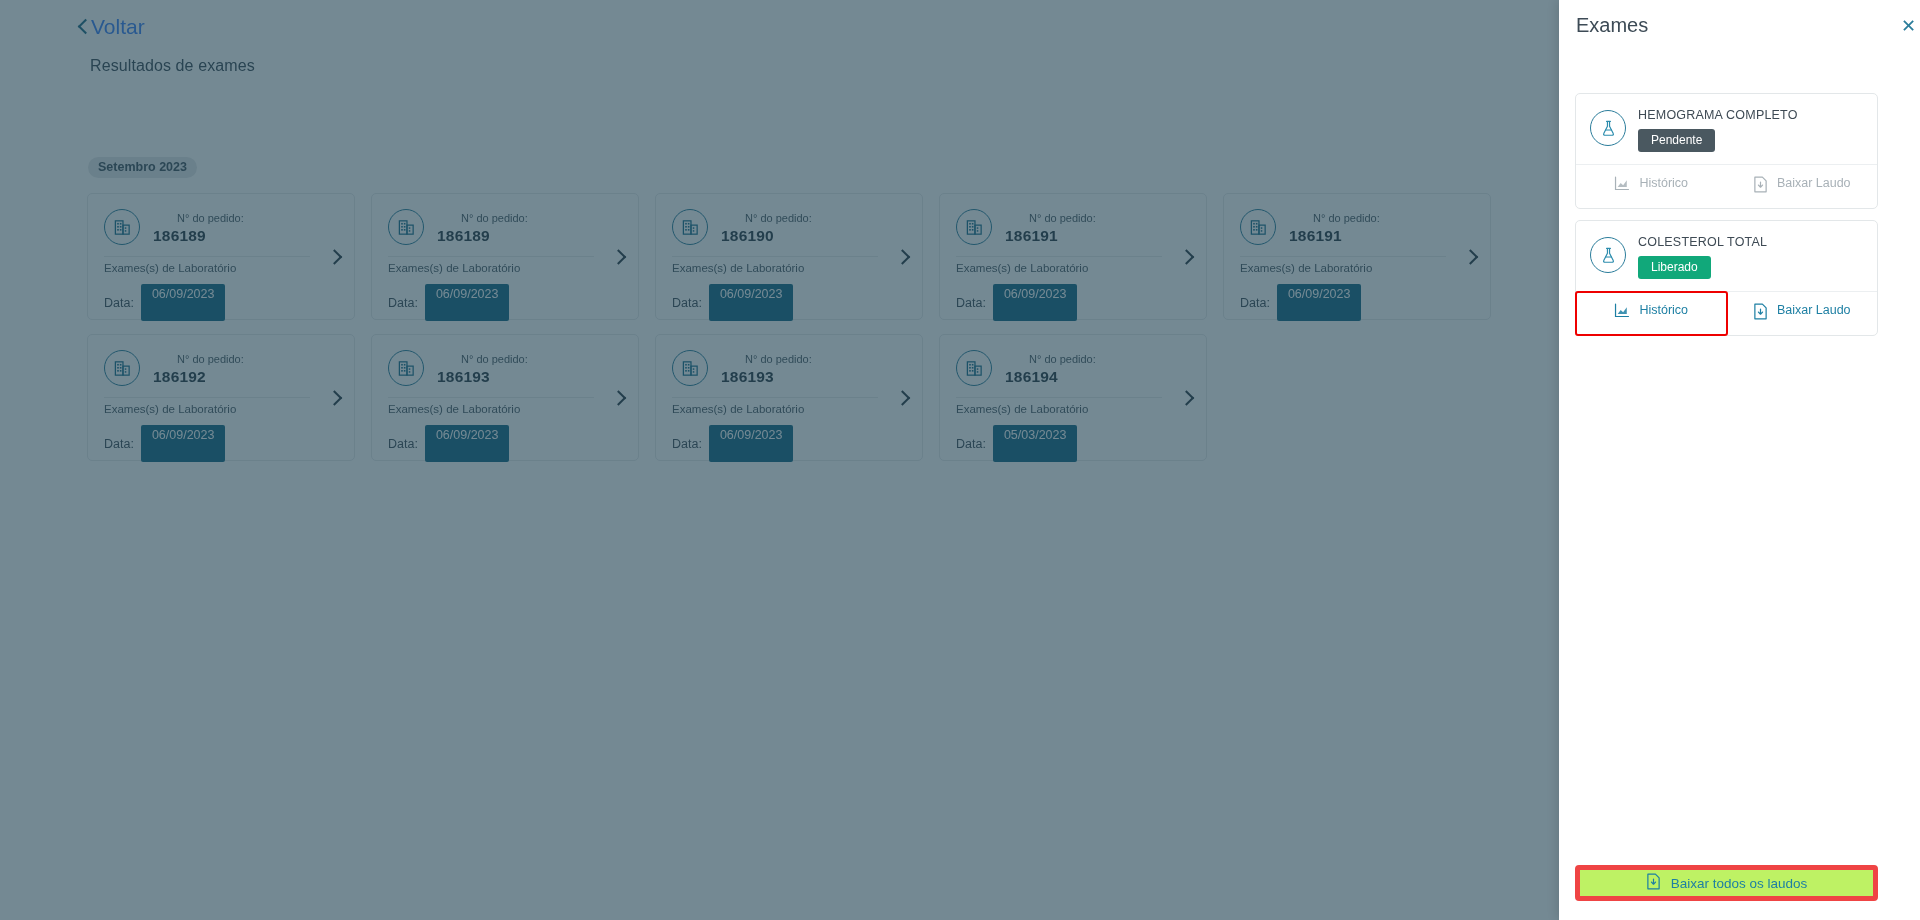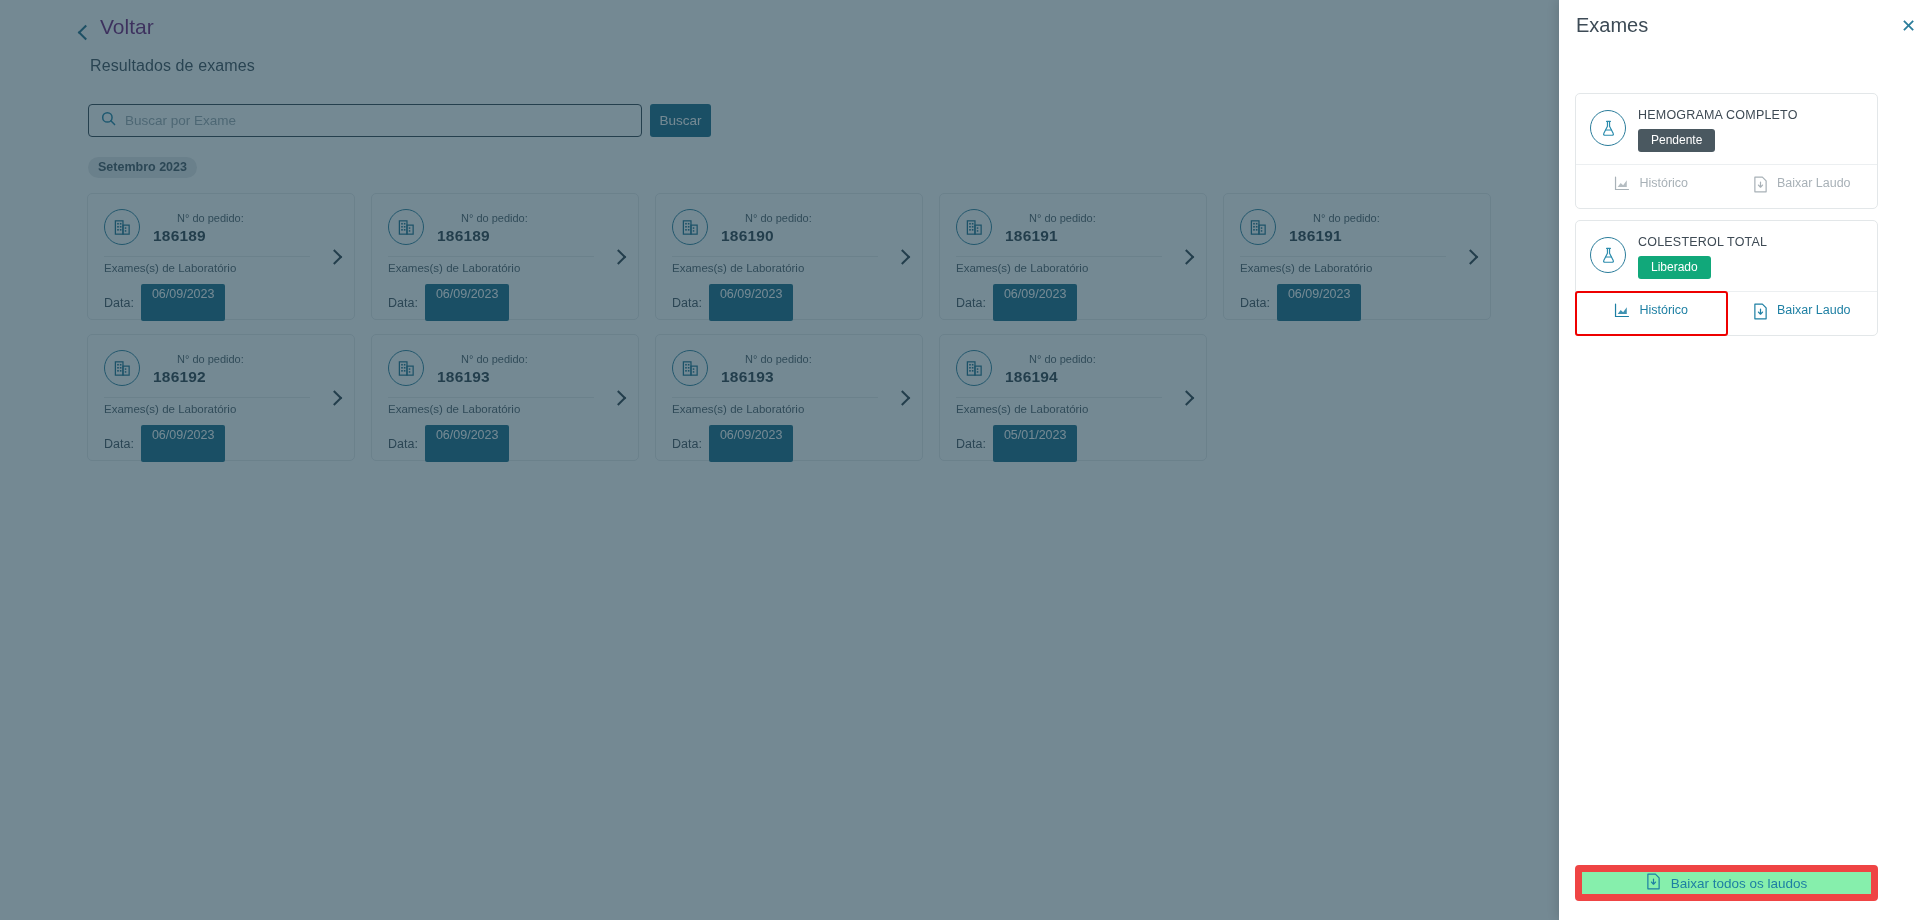--- a/index.html
+++ b/index.html
@@ -20,22 +20,22 @@
   }
   .page-inner {
     position: absolute;
     left: 28px; top: 0;
     width: 1552px; height: 920px;
     background: #ffffff;
   }
 
   .back-link {
     position: absolute; left: 52px; top: 15px;
-    display: flex; align-items: flex-end; gap: 9px;
-    font-size: 21px; color: #701a75;
+    display: flex; align-items: center; 
+    font-size: 21px; color: #3b82f6;
     cursor: pointer;
   }
   .back-chev {
     display: inline-block; width: 11px; height: 11px;
     border-left: 2.2px solid #1d6a86; border-bottom: 2.2px solid #1d6a86;
     transform: rotate(45deg);
     margin-bottom: 1px;
   }
 
   .page-subtitle {
@@ -212,22 +212,22 @@
   .exam-action.active { color: #1d7fa3; }
   .exam-action.highlight {
     outline: 2.5px solid #ee0000;
     outline-offset: -1px;
     border-radius: 2px;
   }
 
   .btn-download-all {
     position: absolute; left: 16px; bottom: 19px;
     width: 303px; height: 36px;
-    border: 7px solid #ef4444; border-radius: 4px;
-    background: #86efac; color: #1d7fa3;
+    border: 5px solid #ef4444; border-radius: 4px;
+    background: #bef264; color: #1d7fa3;
     font-size: 13.5px;
     font-family: "Liberation Sans", sans-serif;
     display: flex; align-items: center; justify-content: center; gap: 10px;
     cursor: pointer;
   }
 
   .drawer-scrollbar {
     position: absolute; right: 1px; top: 0;
     width: 5px; height: 920px;
     background: transparent;
@@ -241,32 +241,20 @@
   <div class="page">
     <div class="page-inner">
 
       <div class="back-link">
         <span class="back-chev"></span>
         <span>Voltar</span>
       </div>
 
       <div class="page-subtitle">Resultados de exames</div>
 
-      <div class="search-row">
-        <div class="search-box">
-          <span class="search-icon">
-            <svg width="15" height="15" viewBox="0 0 16 16">
-              <circle cx="6.8" cy="6.8" r="5" fill="none" stroke="#1d7fa3" stroke-width="1.6"></circle>
-              <line x1="10.5" y1="10.5" x2="14.5" y2="14.5" stroke="#1d7fa3" stroke-width="1.6" stroke-linecap="round"></line>
-            </svg>
-          </span>
-          <input class="search-input" type="text" placeholder="Buscar por Exame" style="">
-        </div>
-        <button class="btn-buscar">Buscar</button>
-      </div>
 
       <div class="month-chip">Setembro 2023</div>
 
       <div class="cards-grid" id="cards-grid">
           <div class="order-card">
     <div class="card-top">
       <span class="card-icon-circle">
                 <svg width="19" height="19" viewBox="0 0 20 20">
   <rect x="2.5" y="3" width="8" height="14" fill="none" stroke="#1a6f8e" stroke-width="1.3"></rect>
   <rect x="10.5" y="7.5" width="6.5" height="9.5" fill="none" stroke="#1a6f8e" stroke-width="1.3"></rect>
@@ -514,21 +502,21 @@
               </span>
       <span>
         <span class="card-order-label">N° do pedido:</span>
         <div class="card-order-num">186194</div>
       </span>
     </div>
     <div class="card-divider"></div>
     <div class="card-type">Exames(s) de Laboratório</div>
     <div class="card-date-row">
       <span class="card-date-label">Data:</span>
-      <span class="card-date-badge">05/01/2023</span>
+      <span class="card-date-badge">05/03/2023</span>
     </div>
     <span class="card-chevron"></span>
           </div>
         </div>
     </div>
   </div>
 
   <div class="scrim"></div>
 
   <div class="drawer">

